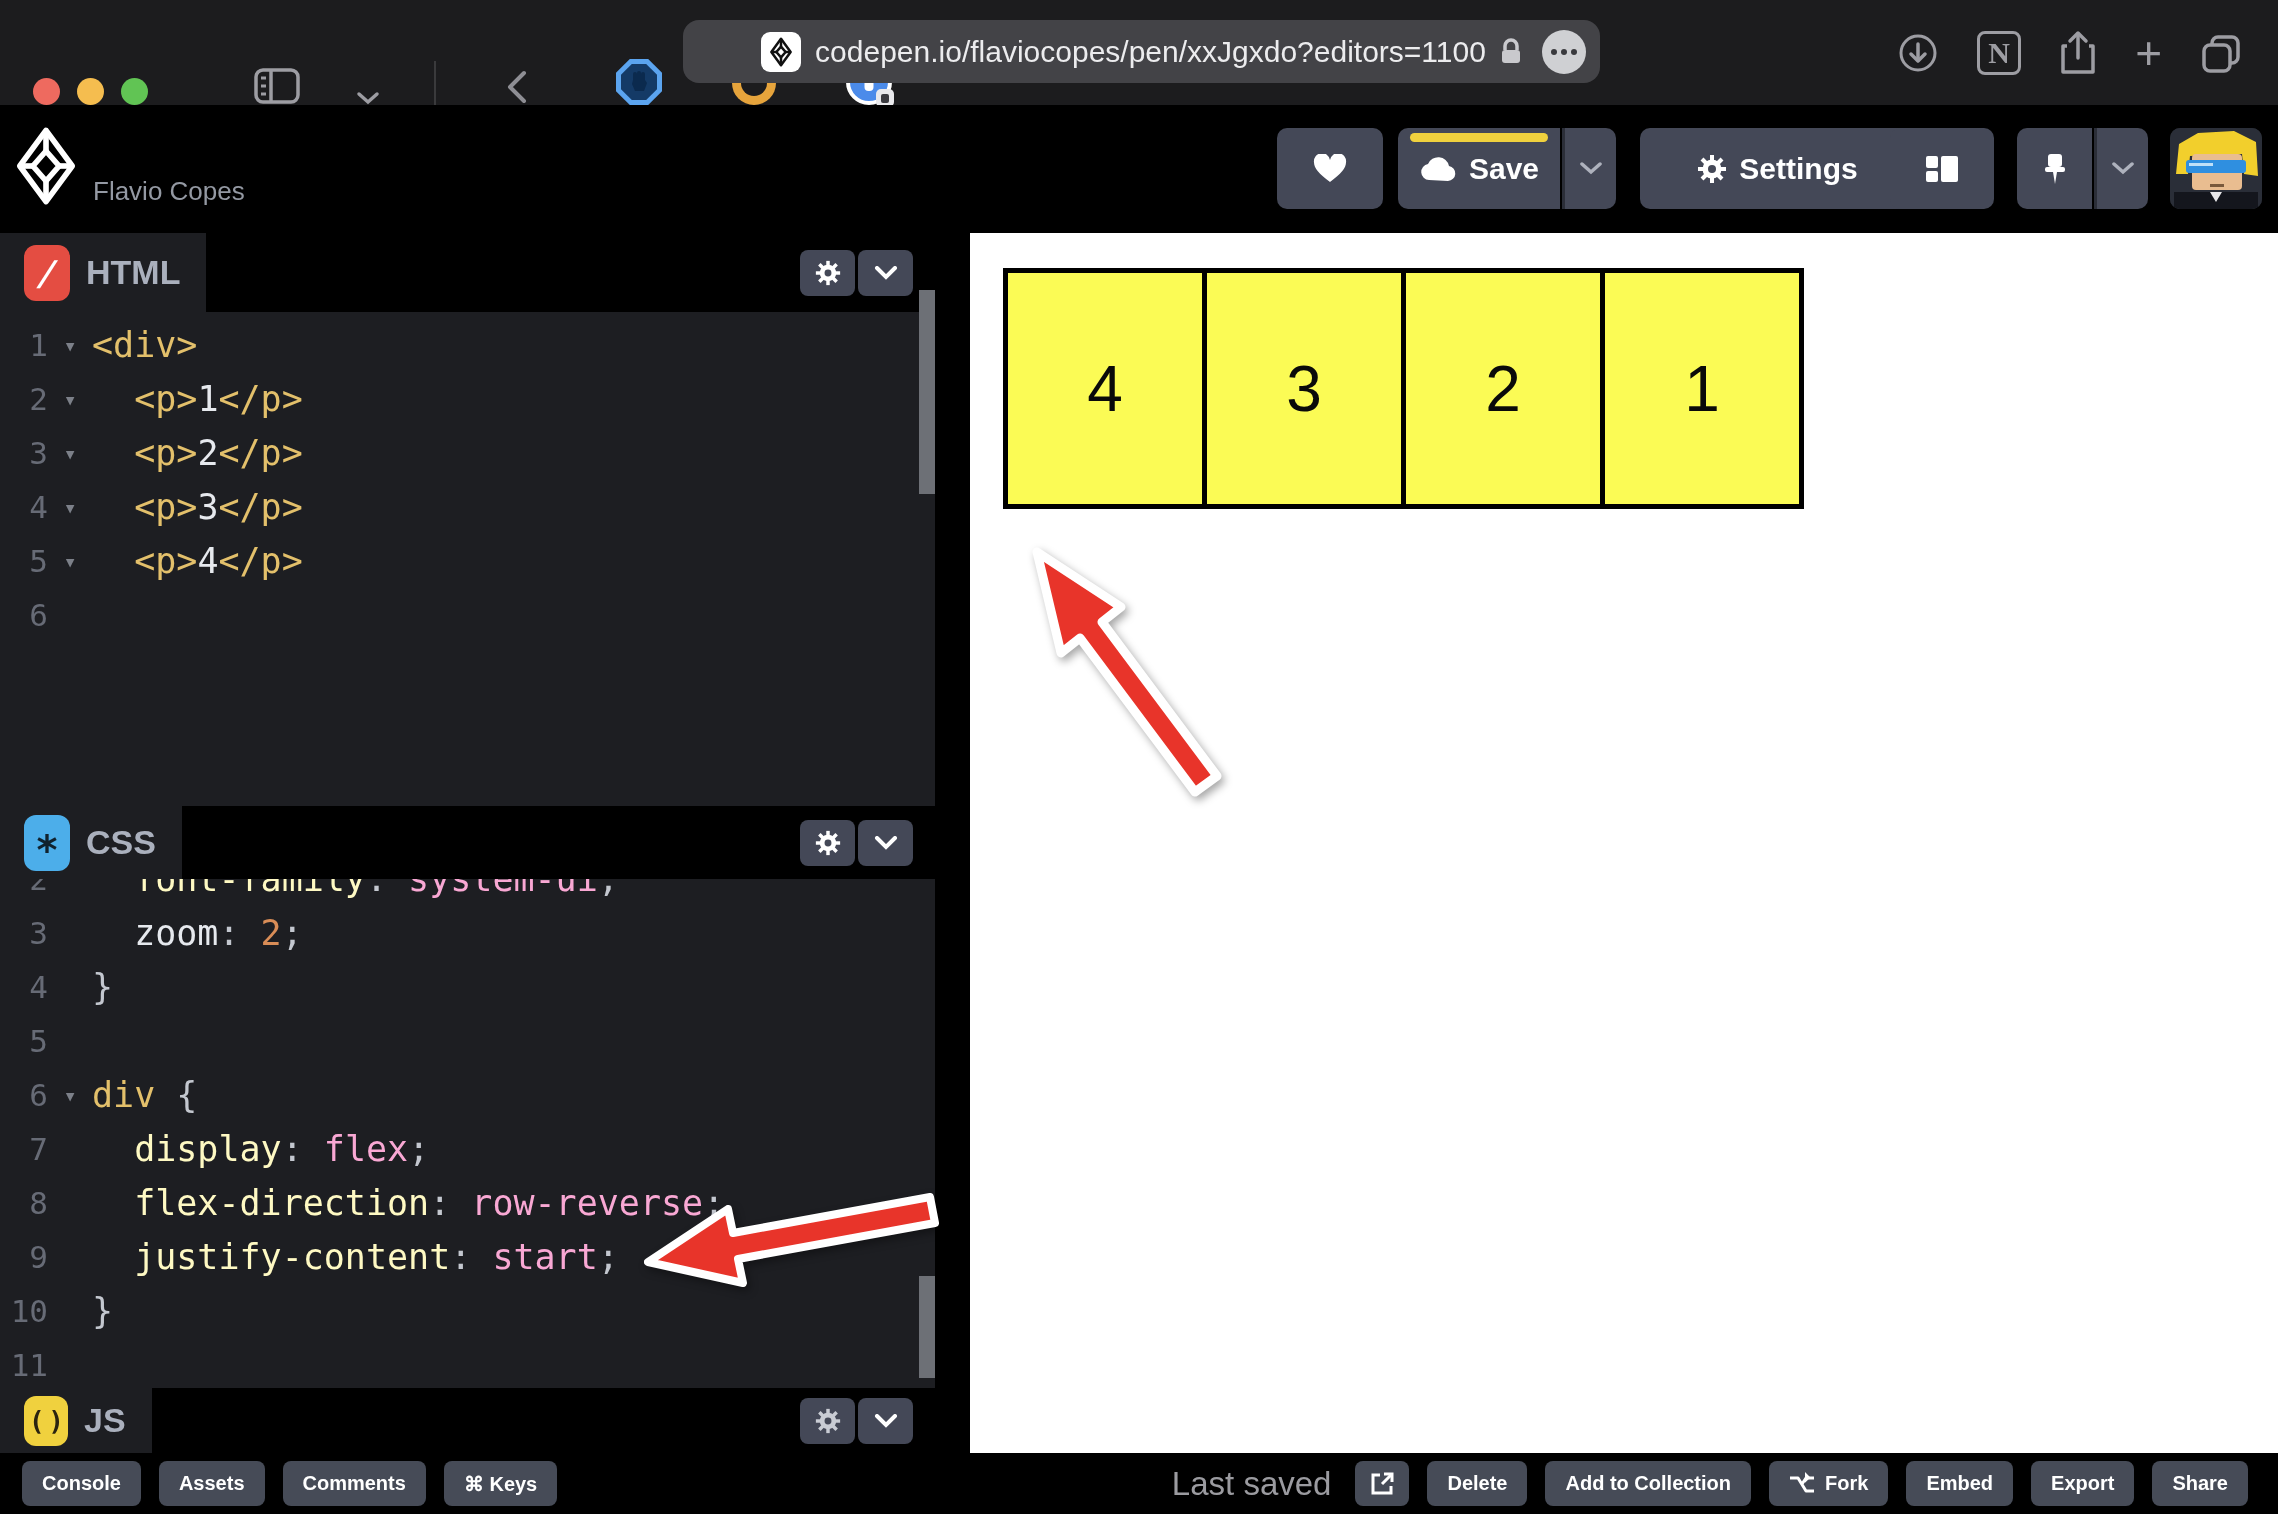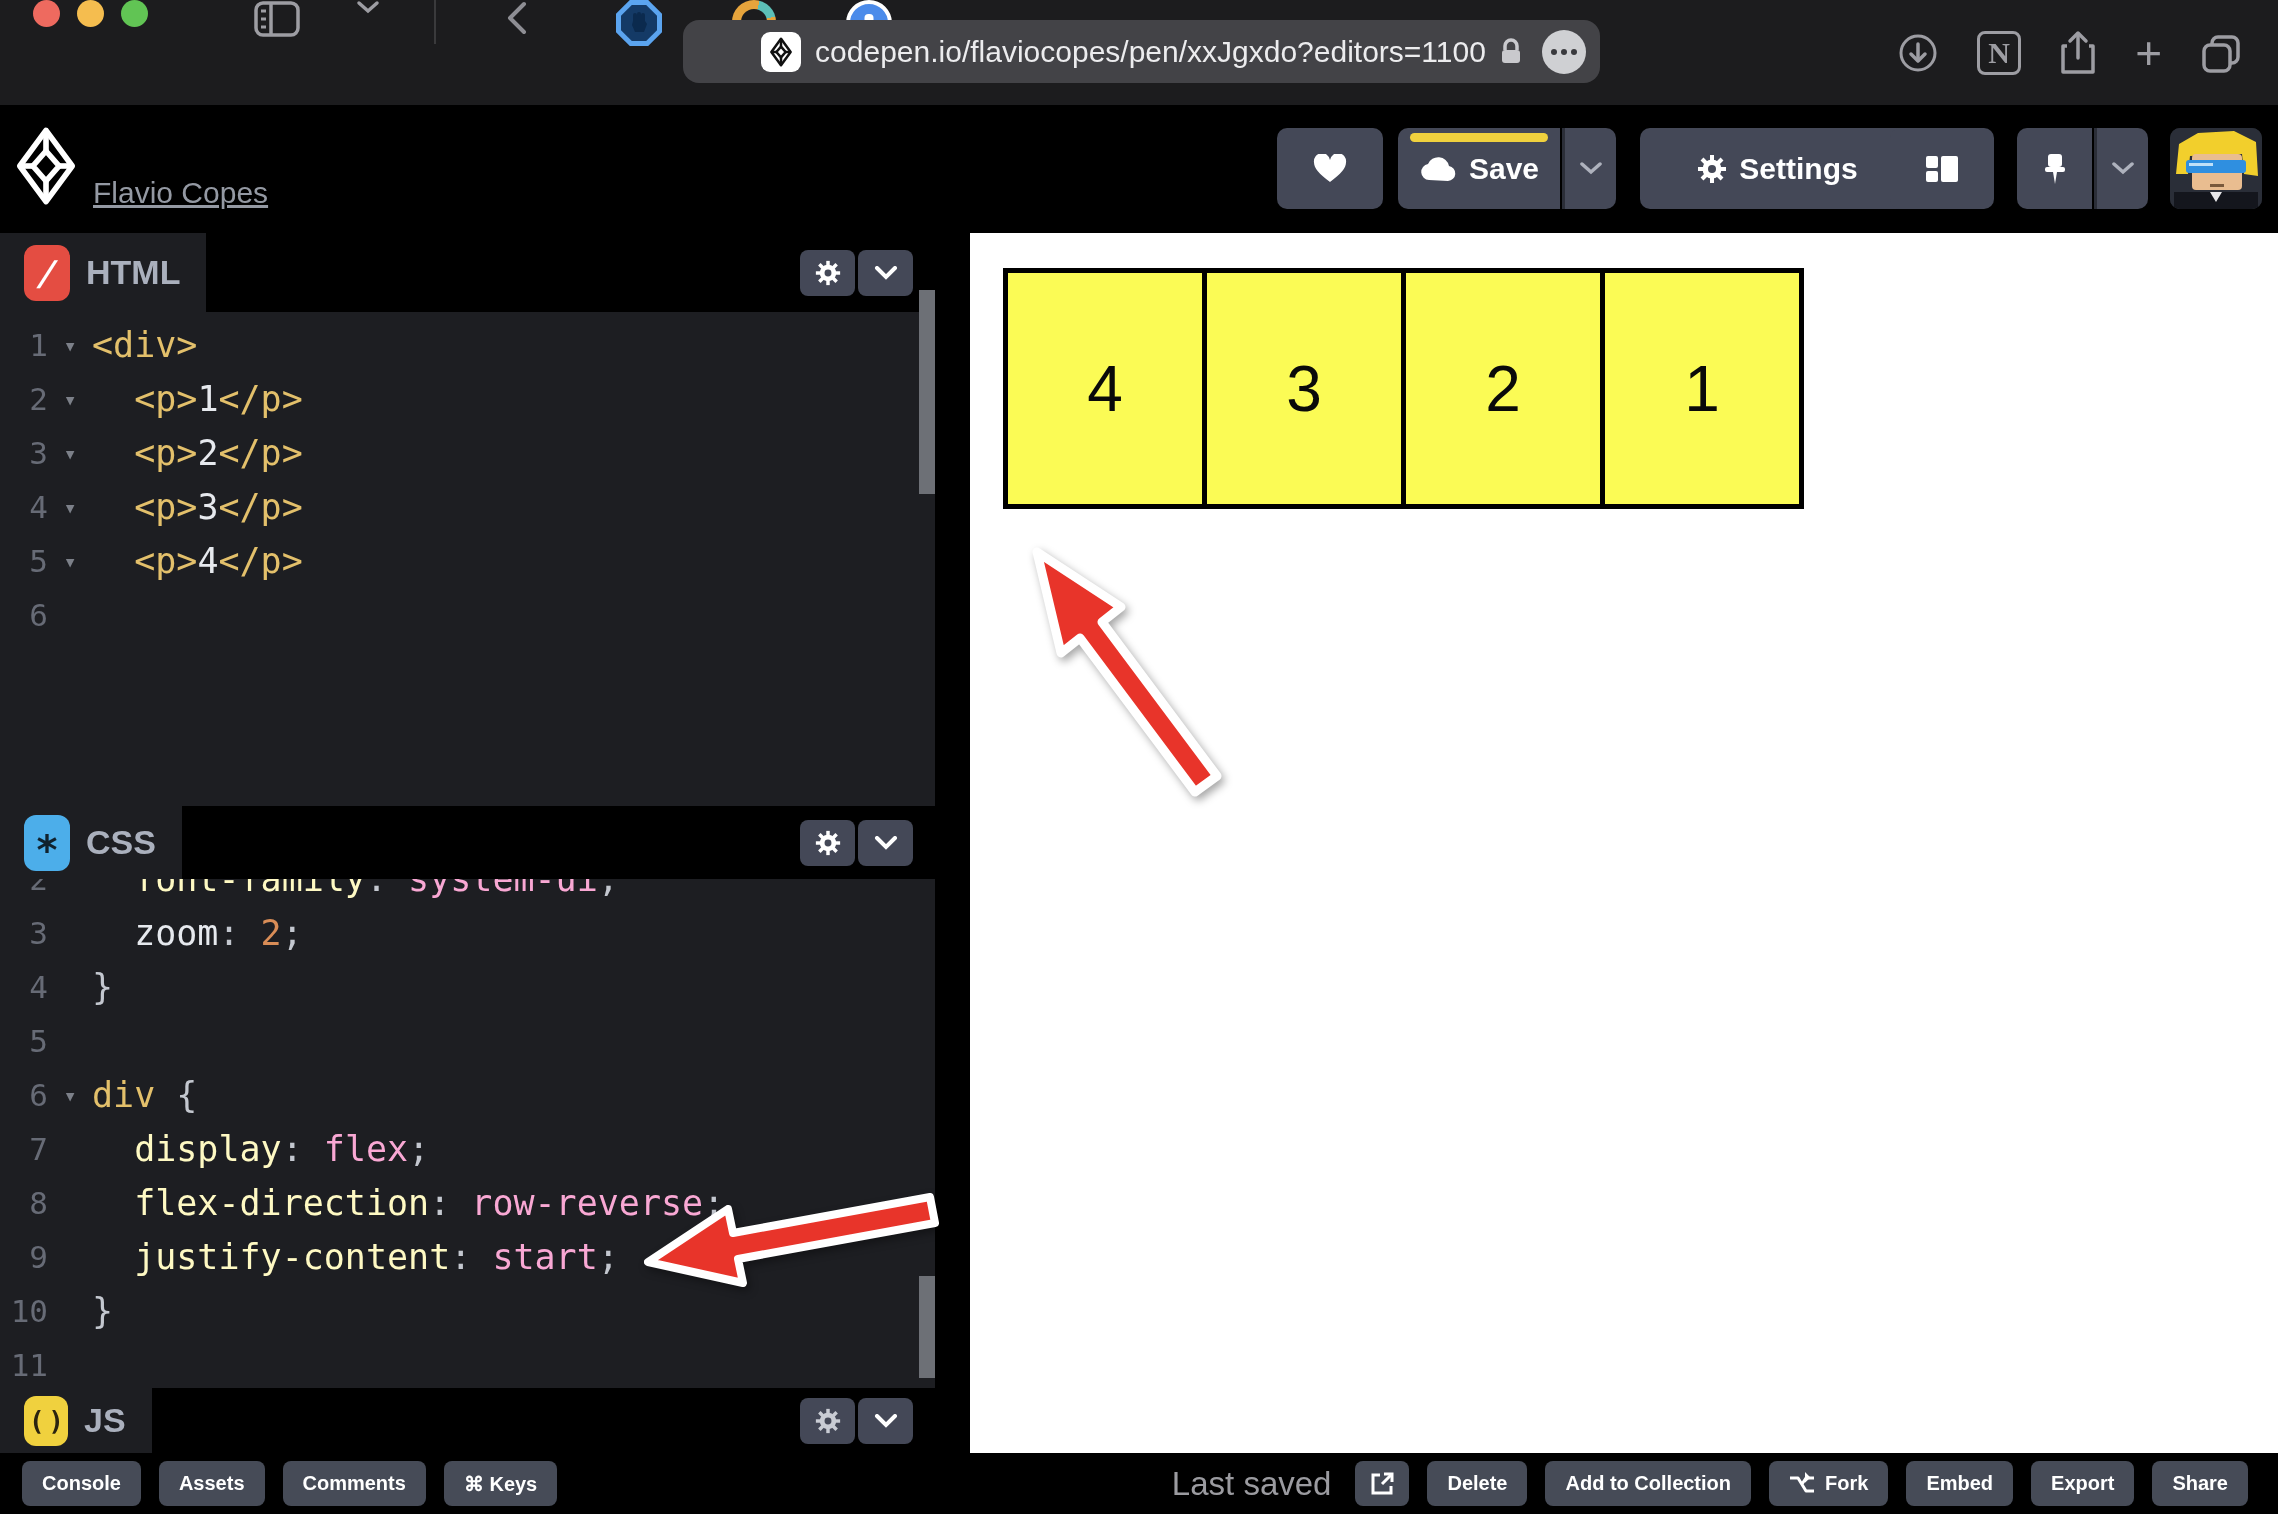--- a/index.html
+++ b/index.html
@@ -1,21 +1,21 @@
 <!DOCTYPE html>
 <html><head>
 <meta charset="utf-8">
 <style>
   * { margin:0; padding:0; box-sizing:border-box; }
   html,body { background:#000; }
   body { font-family:"Liberation Sans", sans-serif; }
   .screen { position:relative; width:2278px; height:1514px; background:#000; overflow:hidden; }
 
   
-  .browser-bar { position:absolute; left:0; top:0; width:2278px; height:105px; background:#1c1c1e; display:flex; align-items:flex-start;gap:40px; }
+  .browser-bar { position:absolute; left:0; top:0; width:2278px; height:105px; background:#1c1c1e; display:flex; align-items:flex-end;gap:40px; }
   .lights { display:flex; gap:17px; margin-left:33px; }
   .light { width:27px; height:27px; border-radius:50%; }
   .tb-icon { display:flex; align-items:center; justify-content:center; color:#9d9da3; }
   .sep-v { width:2px; height:44px; background:#3a3a3c; margin:0 14px; }
   .url-pill { position:absolute; left:683px; top:20px; width:917px; height:63px; background:#434347; border-radius:16px; display:flex; align-items:center; justify-content:center; gap:14px; color:#ececee; font-size:30px; }
   .favicon { width:40px; height:40px; background:#fff; border-radius:9px; display:flex; align-items:center; justify-content:center; }
   .ellipsis-btn { position:absolute; right:14px; width:44px; height:44px; border-radius:50%; background:#cfd0d3; display:flex; align-items:center; justify-content:center; }
   .ellipsis-btn i { display:flex; gap:4px; }
   .ellipsis-btn b { width:6px; height:6px; border-radius:50%; background:#39393d; }
   .right-icons { position:absolute; right:0; top:0; height:105px; display:flex; align-items:center; gap:38px; padding-right:36px; color:#9d9da3; }
@@ -26,21 +26,21 @@
   .ring::after { content:""; position:absolute; inset:9px; border-radius:50%; background:#1c1c1e; }
   .opw { width:46px; height:46px; border-radius:50%; background:#4b8bea; border:4px solid #fff; position:relative; }
   .opw .slot { position:absolute; left:50%; top:50%; transform:translate(-50%,-50%); width:9px; height:18px; border-radius:4px; background:#fff; }
   .opw .badge { position:absolute; right:-6px; bottom:-6px; width:18px; height:18px; border-radius:5px; background:#e9e9ec; display:flex; align-items:center; justify-content:center; }
   .opw .badge b { width:8px; height:9px; background:#3b3b40; border-radius:2px; }
 
   
   .pen-header { position:absolute; left:0; top:105px; width:2278px; height:128px; background:#000; }
   .pen-logo { position:absolute; left:16px; top:124px; } 
   .pen-title { position:absolute; left:92px; top:124px; color:#fff; font-size:36px; font-weight:bold; display:flex; align-items:center; gap:16px; }
-  .pen-author { position:absolute; left:93px; top:176px; color:#9499a3; font-size:30px;text-decoration:underline; }
+  .pen-author { position:absolute; left:93px; top:176px; color:#9499a3; font-size:26px; }
   .hdr-btn { position:absolute; top:128px; height:81px; background:#444857; border-radius:10px; color:#fff; display:flex; align-items:center; justify-content:center; font-size:30px; font-weight:bold; gap:12px; }
   .save-stripe { position:absolute; left:12px; right:12px; top:5px; height:9px; border-radius:5px; background:#f0d13e; }
   .avatar { position:absolute; left:2170px; top:128px; width:92px; height:81px; border-radius:10px; overflow:hidden; background:#262a33; }
 
   
   .panel-hdr { position:absolute; left:0; width:935px; background:#000; }
   .panel-tab { position:absolute; left:0; top:0; height:100%; background:#1d1e22; display:flex; align-items:center; gap:16px; padding:0 26px 0 24px; }
   .lang-badge { width:46px; height:56px; border-radius:12px; display:flex; align-items:center; justify-content:center; font-family:"DejaVu Sans Mono",monospace; font-weight:bold; }
   .panel-label { color:#aab0bd; font-size:34px; font-weight:bold; }
   .mini-btn { position:absolute; top:50%; transform:translateY(-50%); width:55px; height:46px; border-radius:8px; background:#444857; display:flex; align-items:center; justify-content:center; }

